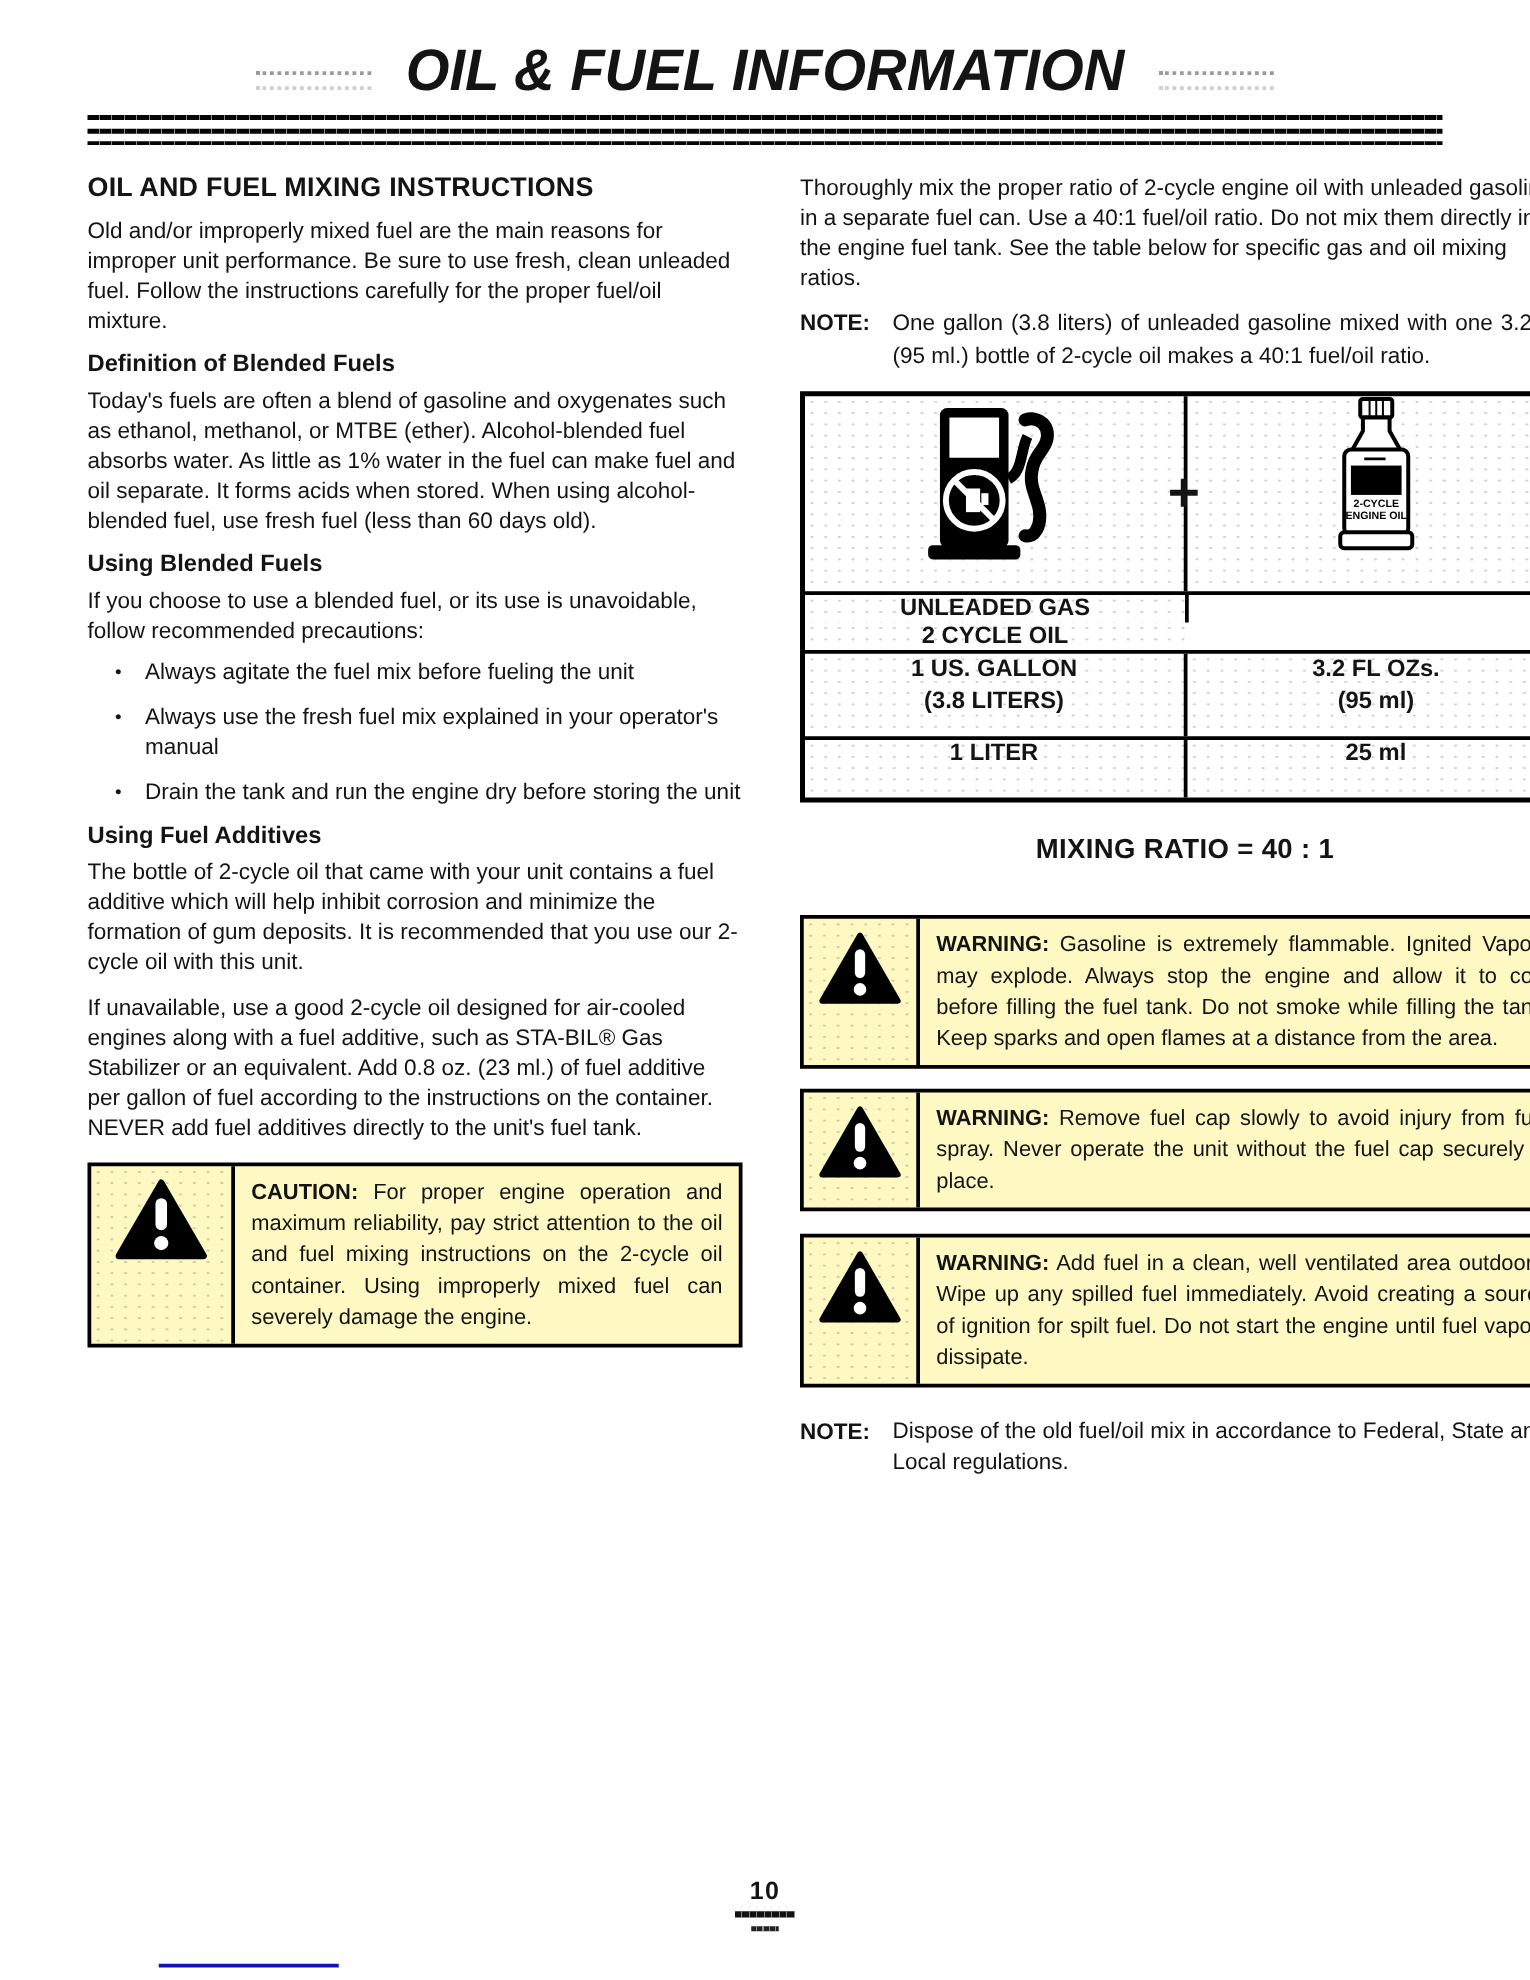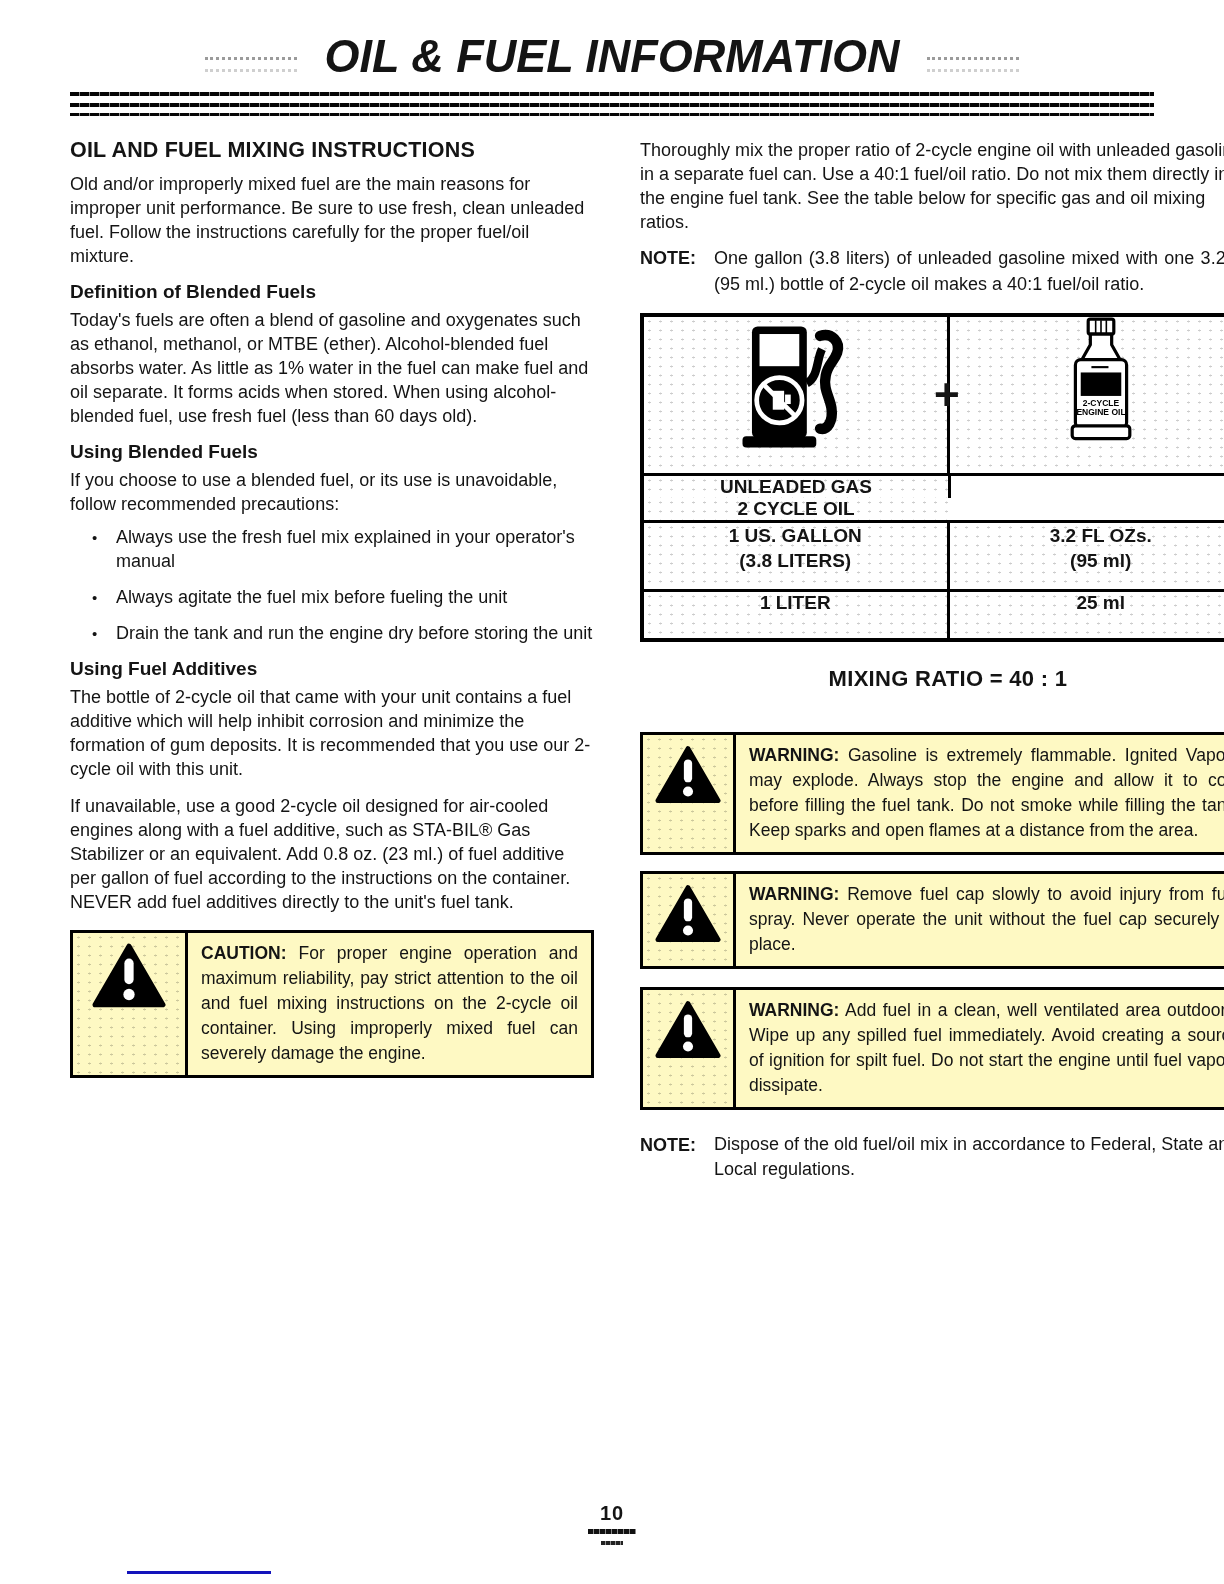--- a/index.html
+++ b/index.html
@@ -93,22 +93,22 @@
       <h2 class="sec-head">OIL AND FUEL MIXING INSTRUCTIONS</h2>
       <p class="body">Old and/or improperly mixed fuel are the main reasons for improper unit performance. Be sure to use fresh, clean unleaded fuel. Follow the instructions carefully for the proper fuel/oil mixture.</p>
 
       <h3 class="sub-head">Definition of Blended Fuels</h3>
       <p class="body">Today's fuels are often a blend of gasoline and oxygenates such as ethanol, methanol, or MTBE (ether). Alcohol-blended fuel absorbs water. As little as 1% water in the fuel can make fuel and oil separate. It forms acids when stored. When using alcohol-blended fuel, use fresh fuel (less than 60 days old).</p>
 
       <h3 class="sub-head">Using Blended Fuels</h3>
       <p class="body" style="margin-bottom:9px;">If you choose to use a blended fuel, or its use is unavoidable, follow recommended precautions:</p>
 
       <ul class="bullets">
+        <li>Always agitate the fuel mix before fueling the unit</li>
         <li>Always use the fresh fuel mix explained in your operator's manual</li>
-        <li>Always agitate the fuel mix before fueling the unit</li>
         <li>Drain the tank and run the engine dry before storing the unit</li>
       </ul>
 
       <h3 class="sub-head">Using Fuel Additives</h3>
       <p class="body">The bottle of 2-cycle oil that came with your unit contains a fuel additive which will help inhibit corrosion and minimize the formation of gum deposits. It is recommended that you use our 2-cycle oil with this unit.</p>
       <p class="body" style="margin-bottom:16px;">If unavailable, use a good 2-cycle oil designed for air-cooled engines along with a fuel additive, such as STA-BIL® Gas Stabilizer or an equivalent. Add 0.8 oz. (23 ml.) of fuel additive per gallon of fuel according to the instructions on the container. NEVER add fuel additives directly to the unit's fuel tank.</p>
 
       <div class="alert caution-box">
         <div class="icon-cell halftone">
           <svg width="74" height="66" viewBox="0 0 72 64" aria-hidden="true">

